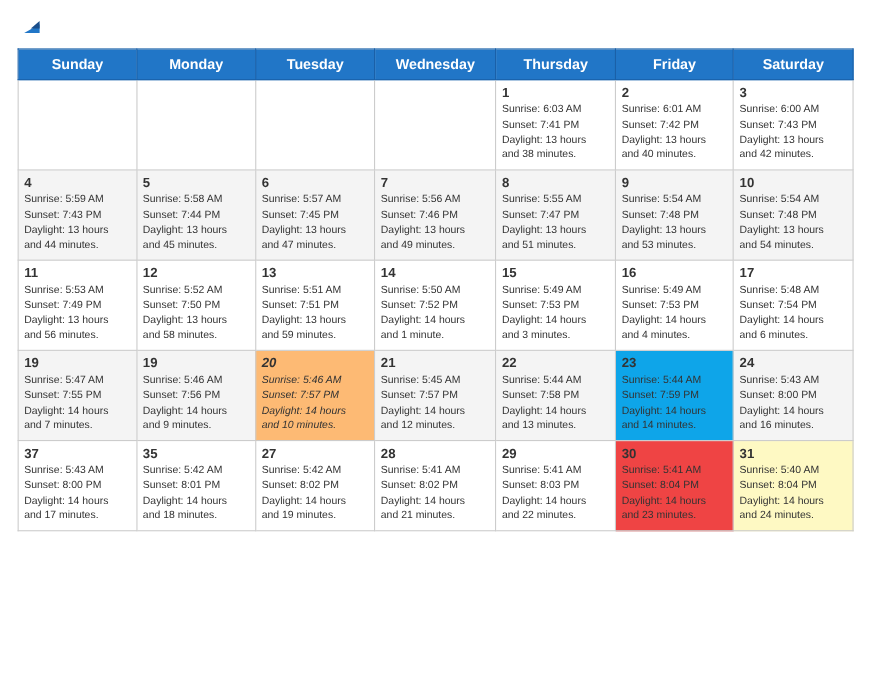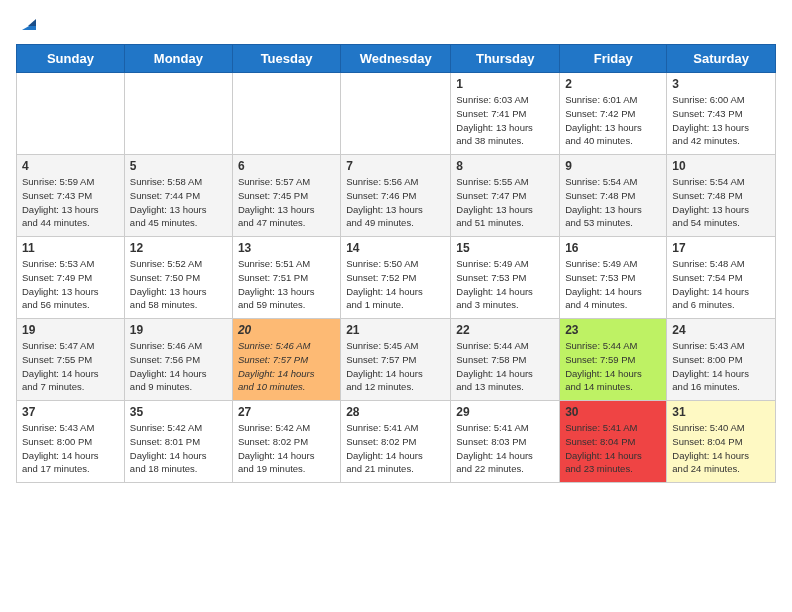--- a/index.html
+++ b/index.html
@@ -223,21 +223,21 @@
             <div class="day-info">Sunrise: 5:46 AM<br>Sunset: 7:57 PM<br>Daylight: 14 hours<br>and 10 minutes.</div>
           </td>
           <td style="background: rgb(244, 244, 244);">
             <span class="day-num">21</span>
             <div class="day-info">Sunrise: 5:45 AM<br>Sunset: 7:57 PM<br>Daylight: 14 hours<br>and 12 minutes.</div>
           </td>
           <td style="background: rgb(244, 244, 244);">
             <span class="day-num">22</span>
             <div class="day-info">Sunrise: 5:44 AM<br>Sunset: 7:58 PM<br>Daylight: 14 hours<br>and 13 minutes.</div>
           </td>
-          <td style="background: #bef264;">
+          <td style="background: #0ea5e9;">
             <span class="day-num">23</span>
             <div class="day-info">Sunrise: 5:44 AM<br>Sunset: 7:59 PM<br>Daylight: 14 hours<br>and 14 minutes.</div>
           </td>
           <td style="background: rgb(244, 244, 244);">
             <span class="day-num">24</span>
             <div class="day-info">Sunrise: 5:43 AM<br>Sunset: 8:00 PM<br>Daylight: 14 hours<br>and 16 minutes.</div>
           </td>
         </tr>
         <tr>
           <td style="background: rgb(255, 255, 255);">

